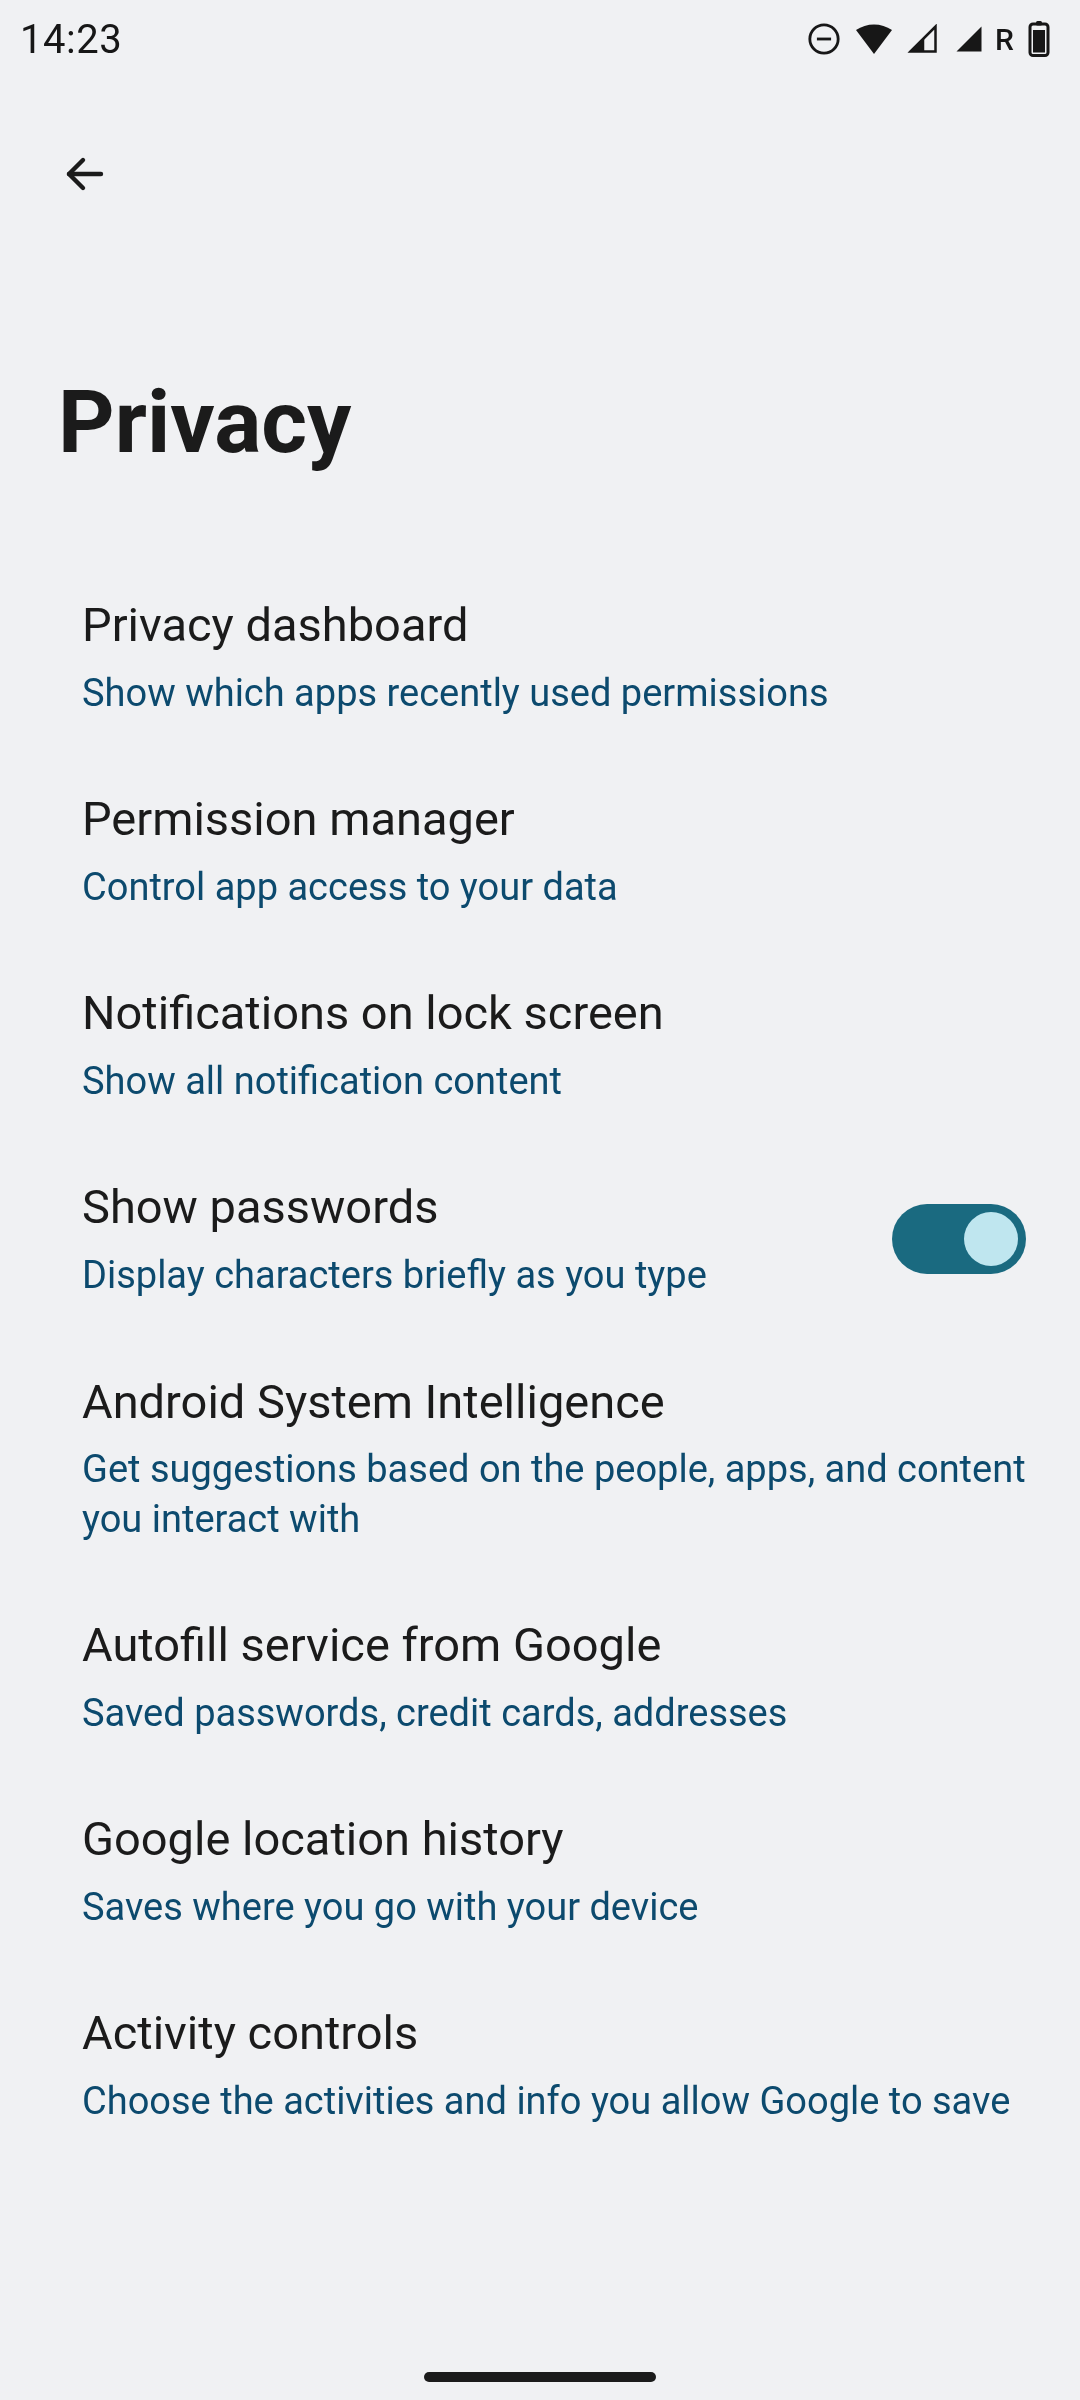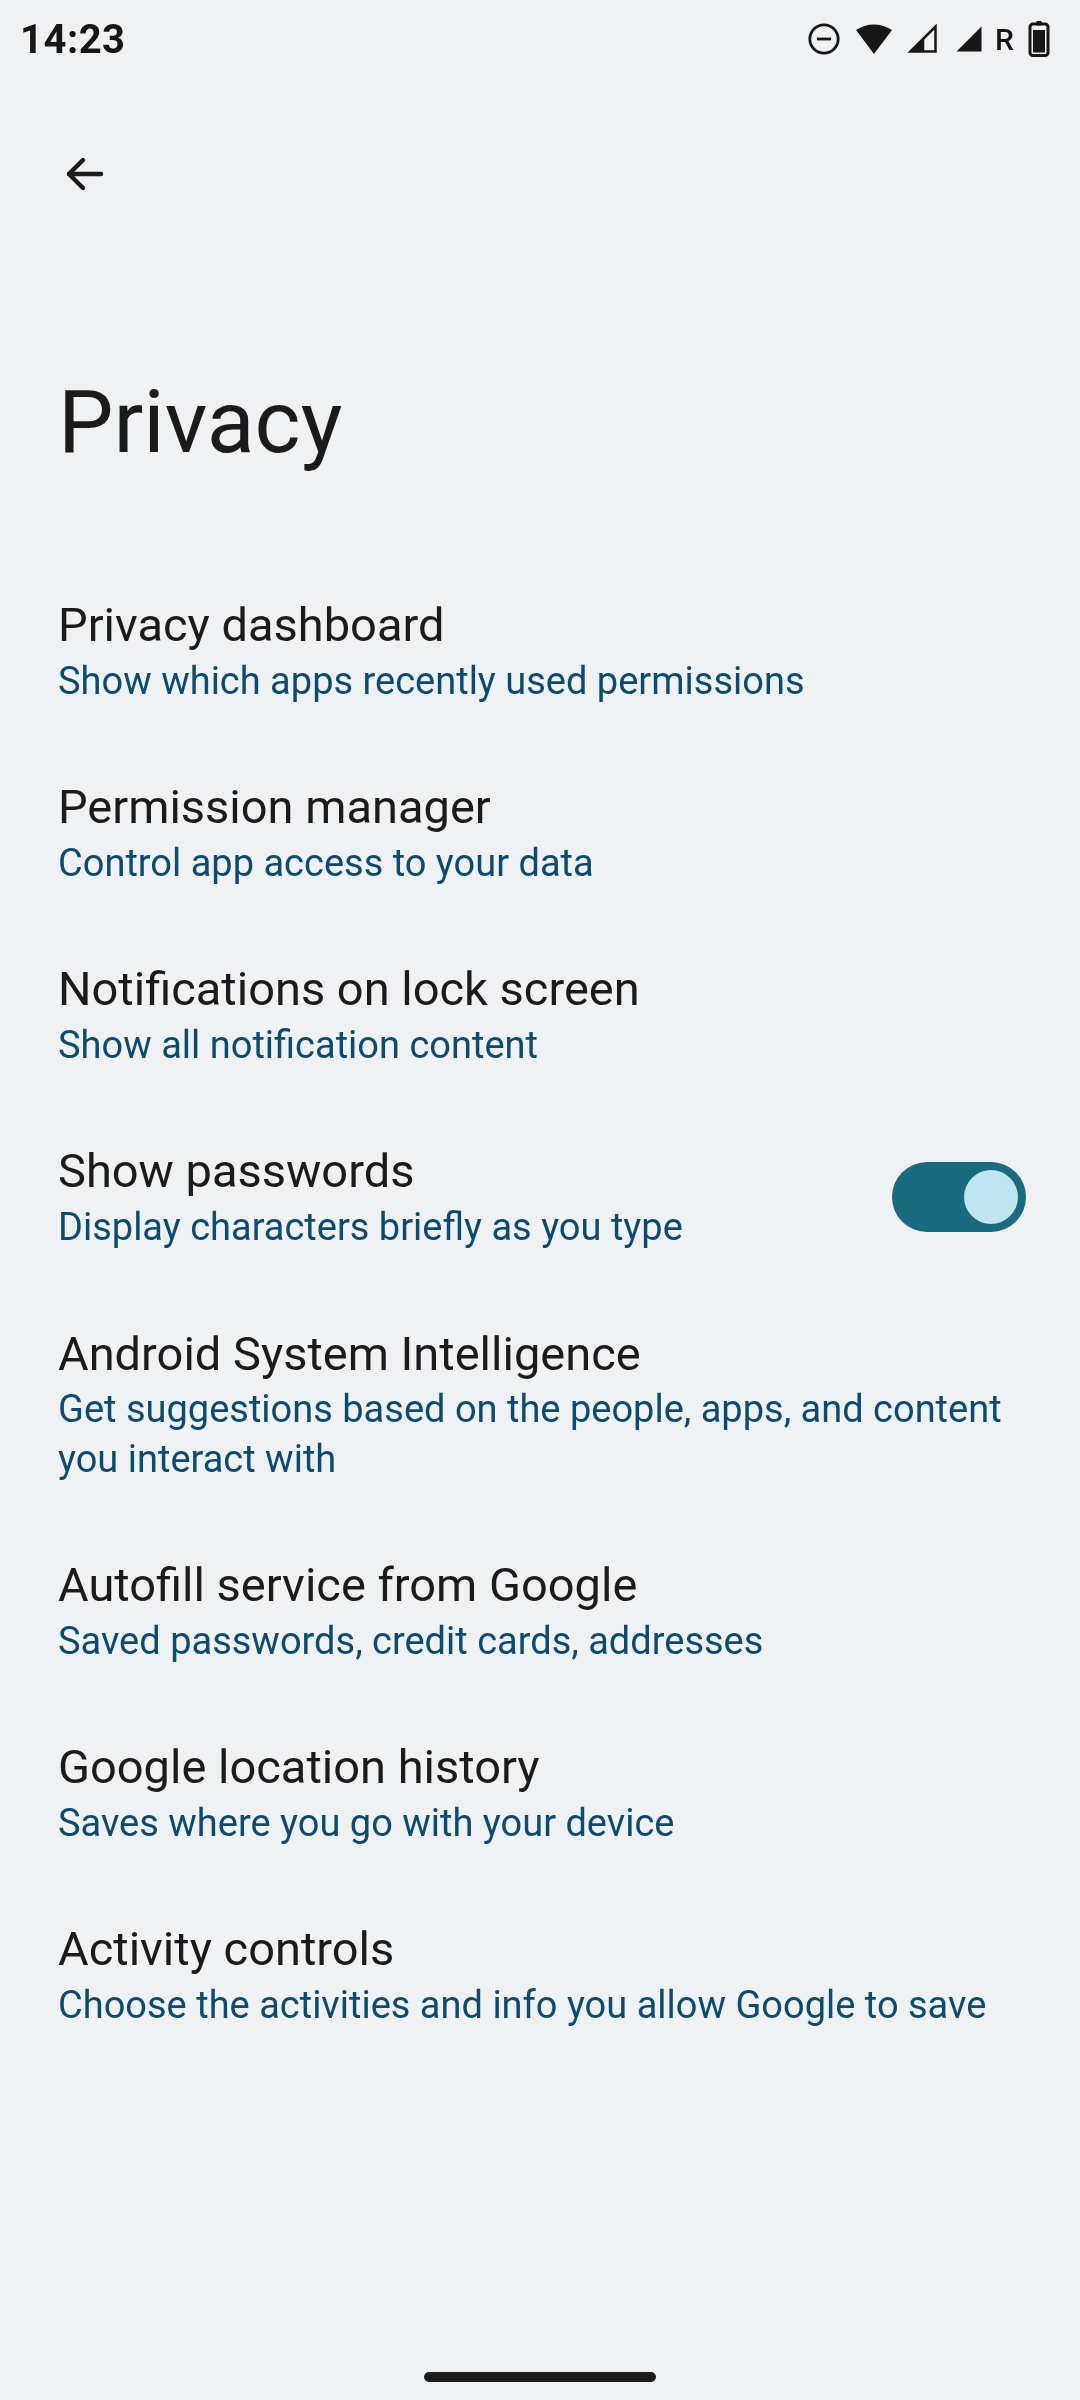--- a/index.html
+++ b/index.html
@@ -4,39 +4,39 @@
 <style>
   * { margin: 0; padding: 0; box-sizing: border-box; font-family: Roboto, -apple-system, "Helvetica Neue", Arial, sans-serif; }
   html, body { width: 1080px; height: 2400px; background: #f0f1f3; color: #1b1b1b; overflow: hidden; }
 
   
   .status-bar {
     position: absolute; top: 0; left: 0; right: 0; height: 78px;
     display: flex; align-items: center; justify-content: space-between;
     padding: 0 30px 0 20px;
   }
-  .status-time { font-size: 40px; font-weight: 700; color: #171717; letter-spacing: 0.5px; }
+  .status-time { font-size: 40px; font-weight: 400; color: #171717; letter-spacing: 0.5px; }
   .status-icons { display: flex; align-items: center; gap: 14px; }
   .status-icons svg { display: block; }
   .status-r { font-size: 30px; font-weight: 500; color: #171717; margin-left: -4px; }
 
   
   .app-bar { position: absolute; top: 120px; left: 0; right: 0; height: 110px; display: flex; align-items: center; padding-left: 40px; }
   .back-btn { width: 90px; height: 90px; border: none; background: transparent; display: flex; align-items: center; justify-content: center; cursor: pointer; border-radius: 50%; }
 
   
-  .page-title { position: absolute; top: 370px; left: 58px; font-size: 88px; font-weight: 400; color: #1b1b1b; }
+  .page-title { position: absolute; top: 370px; left: 58px; font-size: 88px; font-weight: 700; color: #1b1b1b; }
 
   
   .settings-list { position: absolute; top: 560px; left: 0; right: 0; display: flex; flex-direction: column; }
   .setting-row {
     display: flex; align-items: center; padding: 36px 54px 36px 58px;
     cursor: pointer;
   }
-  .setting-text { flex: 1; display: flex; flex-direction: column; gap: 0; }
+  .setting-text { flex: 1; display: flex; flex-direction: column; gap: 12px; margin-left: 24px; }
   .setting-title { font-size: 47px; font-weight: 400; color: #1b1b1b; line-height: 1.25; }
   .setting-sub   { font-size: 38px; font-weight: 400; color: #0c4a6e; line-height: 1.3; margin-top: 2px; }
 
   
   .toggle { position: relative; width: 134px; height: 70px; flex-shrink: 0; margin-left: 40px; }
   .toggle-track { position: absolute; inset: 0; border-radius: 35px; background: #1a6a80; }
   .toggle-thumb { position: absolute; top: 8px; right: 8px; width: 54px; height: 54px; border-radius: 50%; background: #bfe6ef; }
 
   
   .nav-handle { position: absolute; bottom: 18px; left: 50%; transform: translateX(-50%); width: 232px; height: 10px; border-radius: 6px; background: #1b1b1b; }

